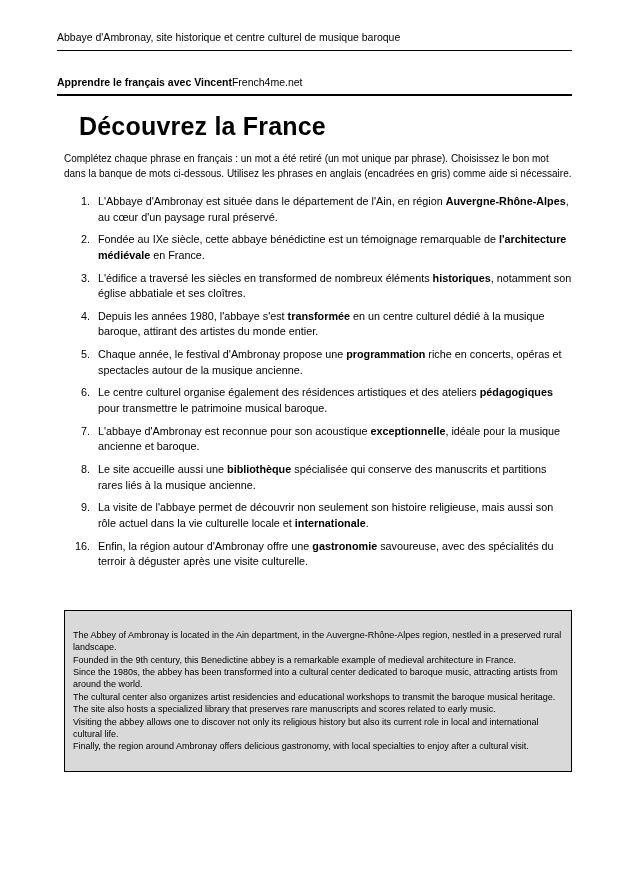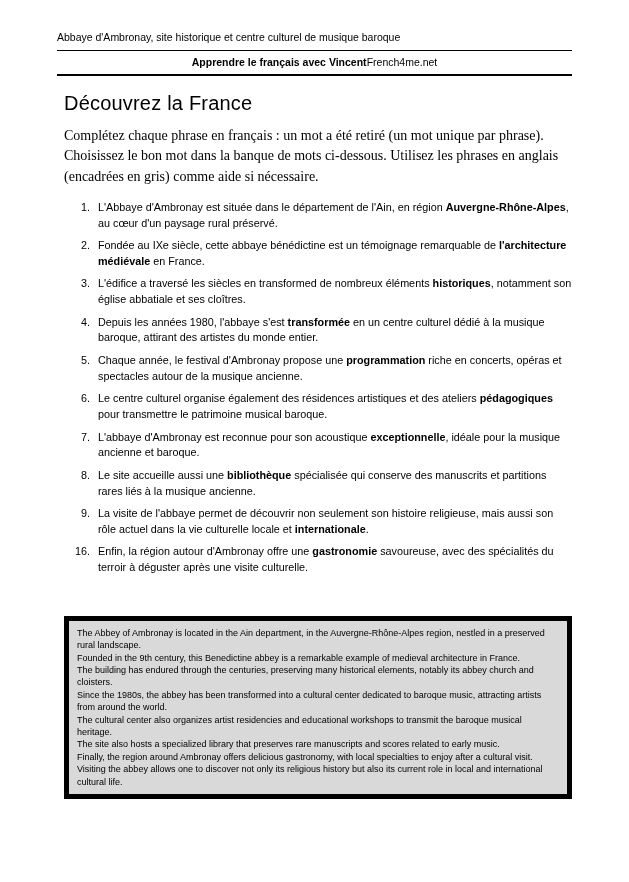--- a/index.html
+++ b/index.html
@@ -11,49 +11,48 @@
     color: #000000;
     overflow: hidden;
   }
   .page { padding: 31px 57px 0 57px; }
 
   .subject { font-size: 10.5px; padding-bottom: 7px; }
   .rule-thin  { border: none; border-top: 1.5px solid #000; }
   .rule-thick { border: none; border-top: 2.5px solid #000; }
 
   .brand-row {
-    display: flex; justify-content: center; align-items: baseline;
+    display: flex; justify-content: flex-start; align-items: baseline;
     padding: 5px 0 6px 0; font-size: 10.5px;
   }
   .brand { font-weight: bold; }
-  .site  { font-weight: normal; }
+  .site  { font-weight: normal; margin-top: 20px; }
 
   .title {
-    font-size: 20px; font-weight: normal;
-    margin: 16px 0 11px 7px; letter-spacing: 0.2px;
+    font-size: 25px; font-weight: bold;
+    margin: 16px 0 11px 22px; letter-spacing: 0.2px;
   }
 
   .instructions {
-    font-size: 14px; line-height: 1.45;
+    font-size: 10px; line-height: 1.45;
     margin: 0 0 13px 7px;
-    font-family: Liberation Serif, serif;
   }
 
   .sentences { margin-left: 7px; }
   .sentence {
     display: flex; font-size: 10.8px; line-height: 1.45;
     margin-bottom: 7px;
   }
   .num { flex: none; width: 26px; text-align: right; margin-right: 8px; }
   .sentence-body b { font-weight: bold; }
 
   .translations {
     margin: 40px 0 0 7px;
-    border: 5px solid #d946ef;
-    padding: 6px 8px;
+    border: 1px solid #d946ef;
+    padding: 18px 8px;
     font-size: 9px; line-height: 1.38;
   }
   .translations p { margin: 0; }
 </style>
 </head>
 <body>
 
 <div class="page">
 
   <div class="subject">Abbaye d'Ambronay, site historique et centre culturel de musique baroque</div>
@@ -110,21 +109,20 @@
       </div>
       <div class="sentence">
         <span class="num">16.</span>
         <span class="sentence-body"><span>Enfin, la région autour d'Ambronay offre une </span><b>gastronomie</b><span> savoureuse, avec des spécialités du terroir à déguster après une visite culturelle.</span></span>
       </div>
     </div>
 
   <div class="translations" id="english-box" style="background: rgb(217, 217, 217); border-color: rgb(0, 0, 0);">
       <p>The Abbey of Ambronay is located in the Ain department, in the Auvergne-Rhône-Alpes region, nestled in a preserved rural landscape.</p>
       <p>Founded in the 9th century, this Benedictine abbey is a remarkable example of medieval architecture in France.</p>
-      <p>The building has endured through the centuries, preserving many historical elements, notably its abbey church and cloisters.</p>
       <p>Since the 1980s, the abbey has been transformed into a cultural center dedicated to baroque music, attracting artists from around the world.</p>
       <p>The cultural center also organizes artist residencies and educational workshops to transmit the baroque musical heritage.</p>
       <p>The site also hosts a specialized library that preserves rare manuscripts and scores related to early music.</p>
+      <p>Visiting the abbey allows one to discover not only its religious history but also its current role in local and international cultural life.</p>
       <p>Finally, the region around Ambronay offers delicious gastronomy, with local specialties to enjoy after a cultural visit.</p>
-      <p>Visiting the abbey allows one to discover not only its religious history but also its current role in local and international cultural life.</p>
     </div>
 
 </div>
 
 </body></html>

